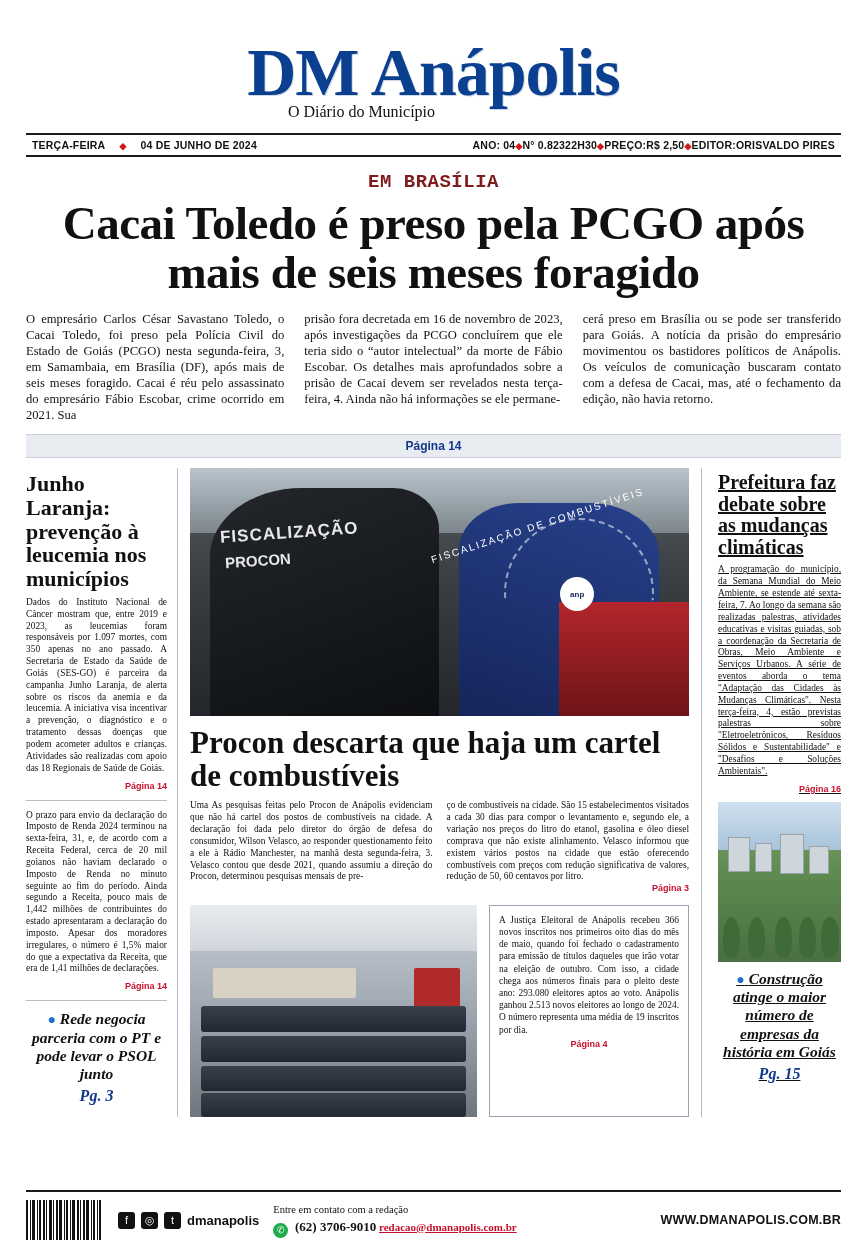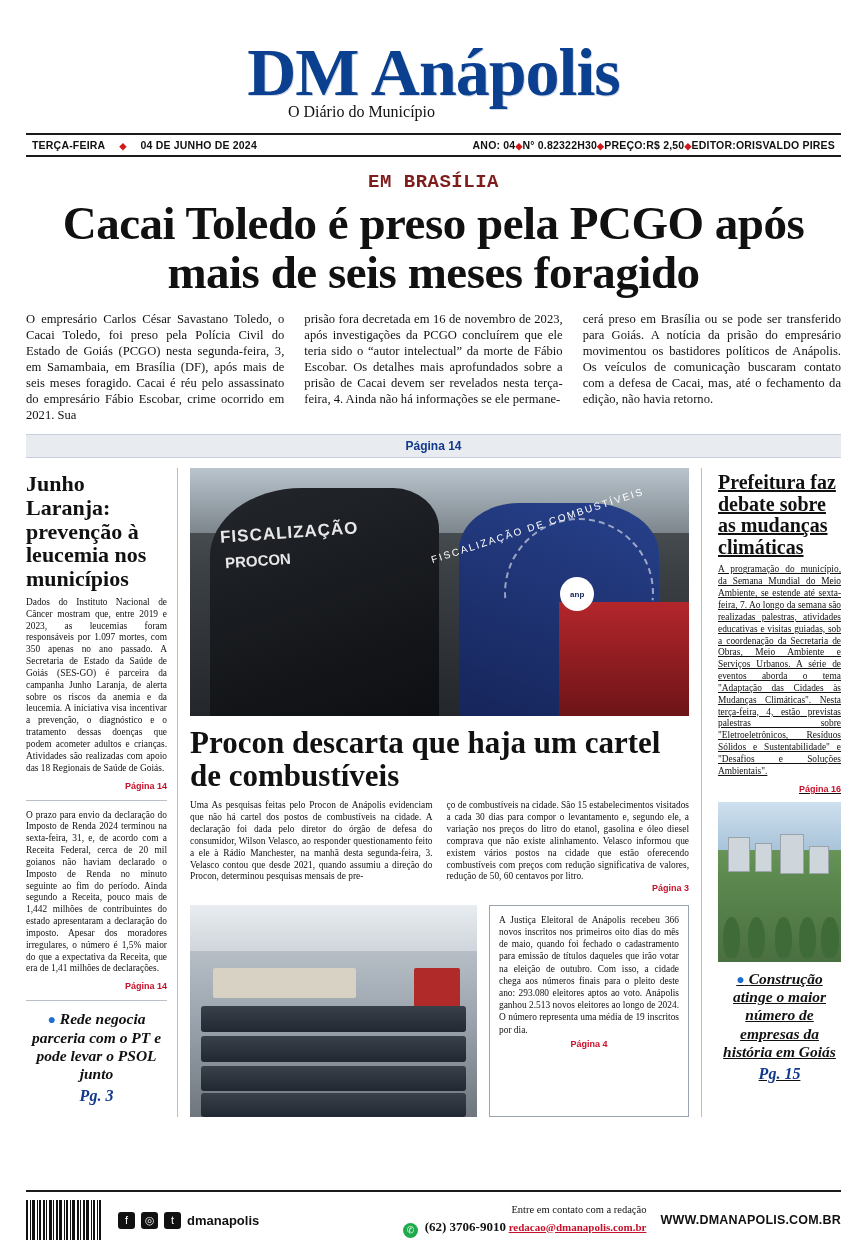--- a/index.html
+++ b/index.html
@@ -145,21 +145,21 @@
   }
   .barcode { width:78px; height:40px; display:flex; gap:1.5px; align-items:flex-end; }
   .barcode i { display:block; background:#111; height:100%; }
   .social { display:flex; align-items:center; gap:6px; }
   .sq {
     width:17px;height:17px;border-radius:3px;background:#111;color:#fff;
     display:flex;align-items:center;justify-content:center;font-size:11px;
     font-family:"Liberation Sans", sans-serif;
   }
   .handle { font-weight:bold; font-size:13px; font-family:"Liberation Sans", sans-serif; }
-  .contact { flex:1; text-align:right; font-size:11px; line-height:1.45; }
+  .contact { flex:1; text-align:left; font-size:11px; line-height:1.45; }
   .contact .top { font-size:10.5px; }
   .contact .phone { font-weight:bold; font-size:13px; }
   .contact .mail { color:#c6112b; font-weight:bold;text-decoration:underline; }
   .site { font-weight:bold; font-size:12.5px; font-family:"Liberation Sans", sans-serif; letter-spacing:.2px;}
   .wa {
     display:inline-flex;width:15px;height:15px;border-radius:50%;
     background:#1faa4b;color:#fff;align-items:center;justify-content:center;
     font-size:9px; vertical-align:-2px; margin-right:4px;
   }
 

